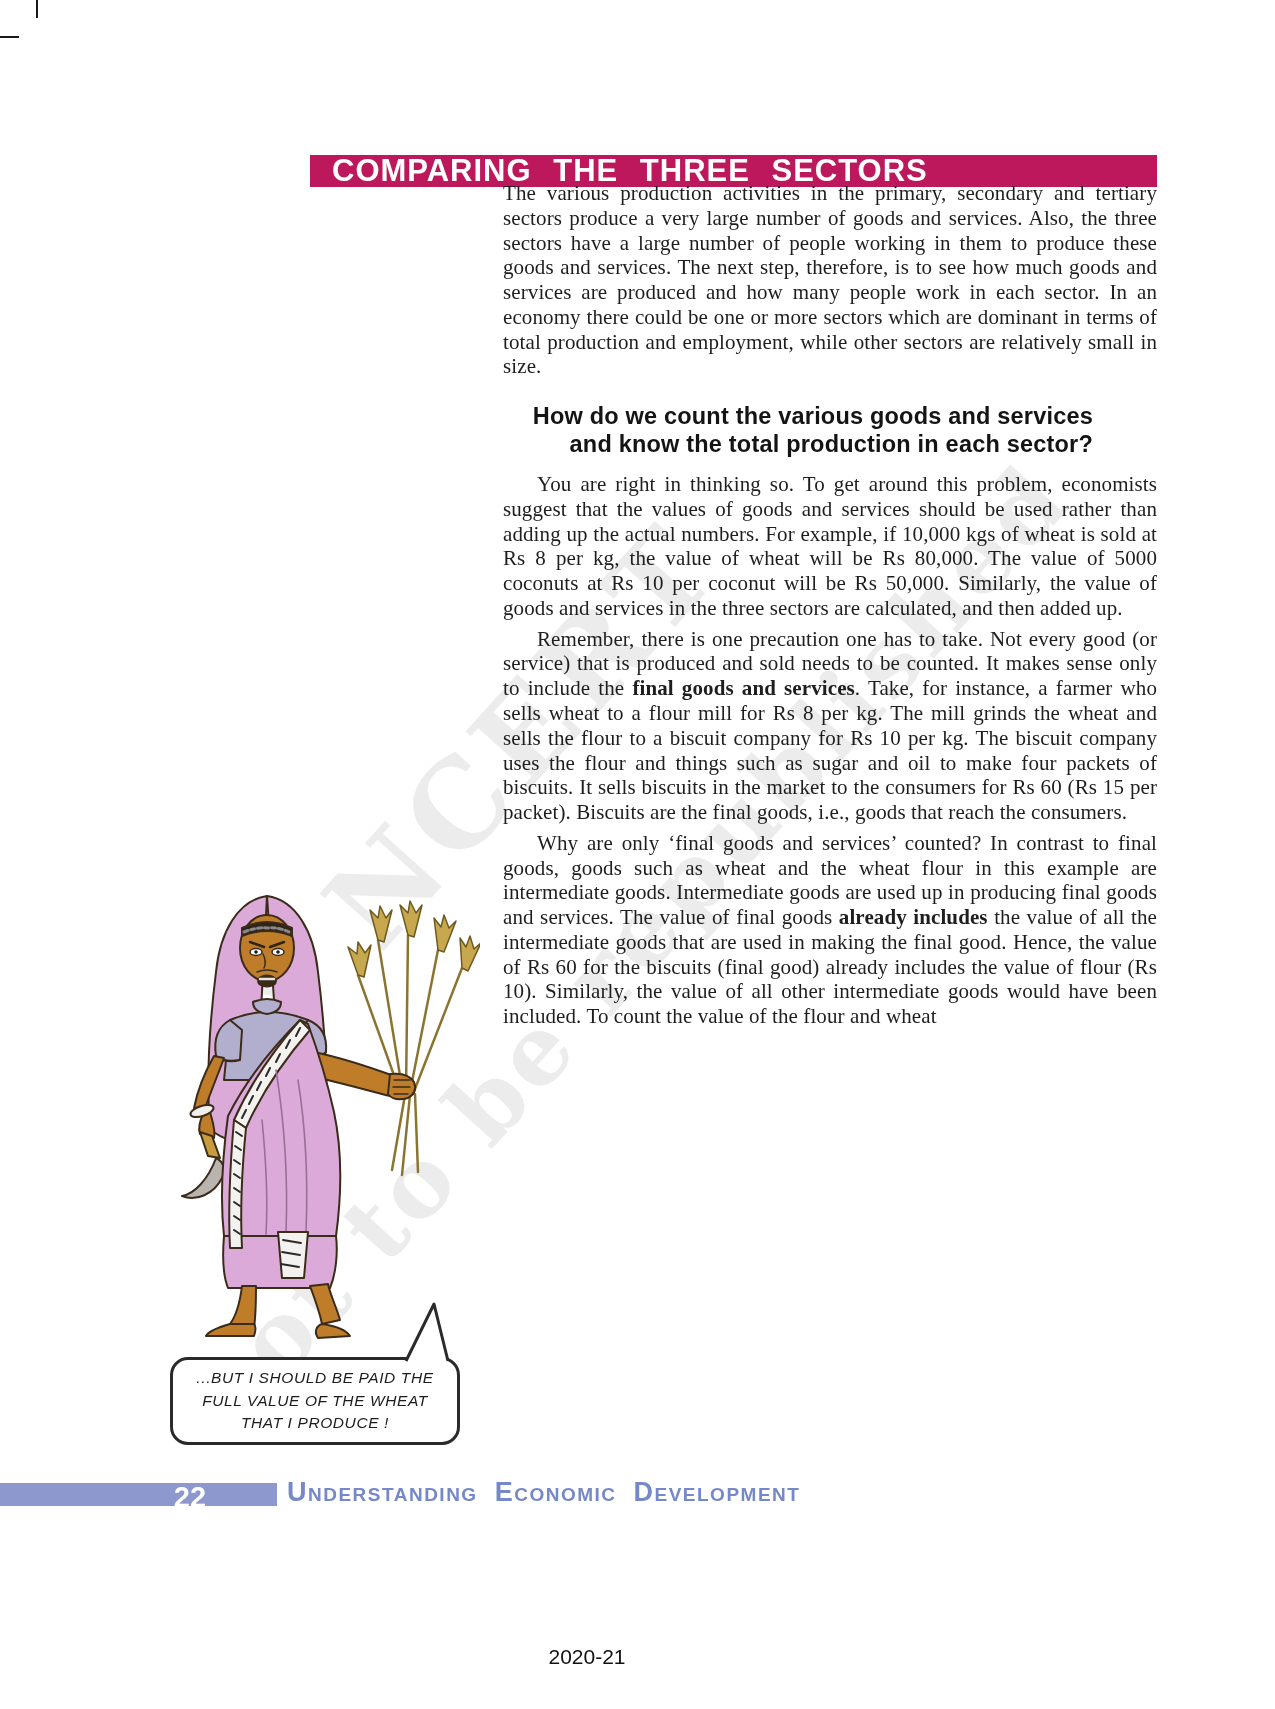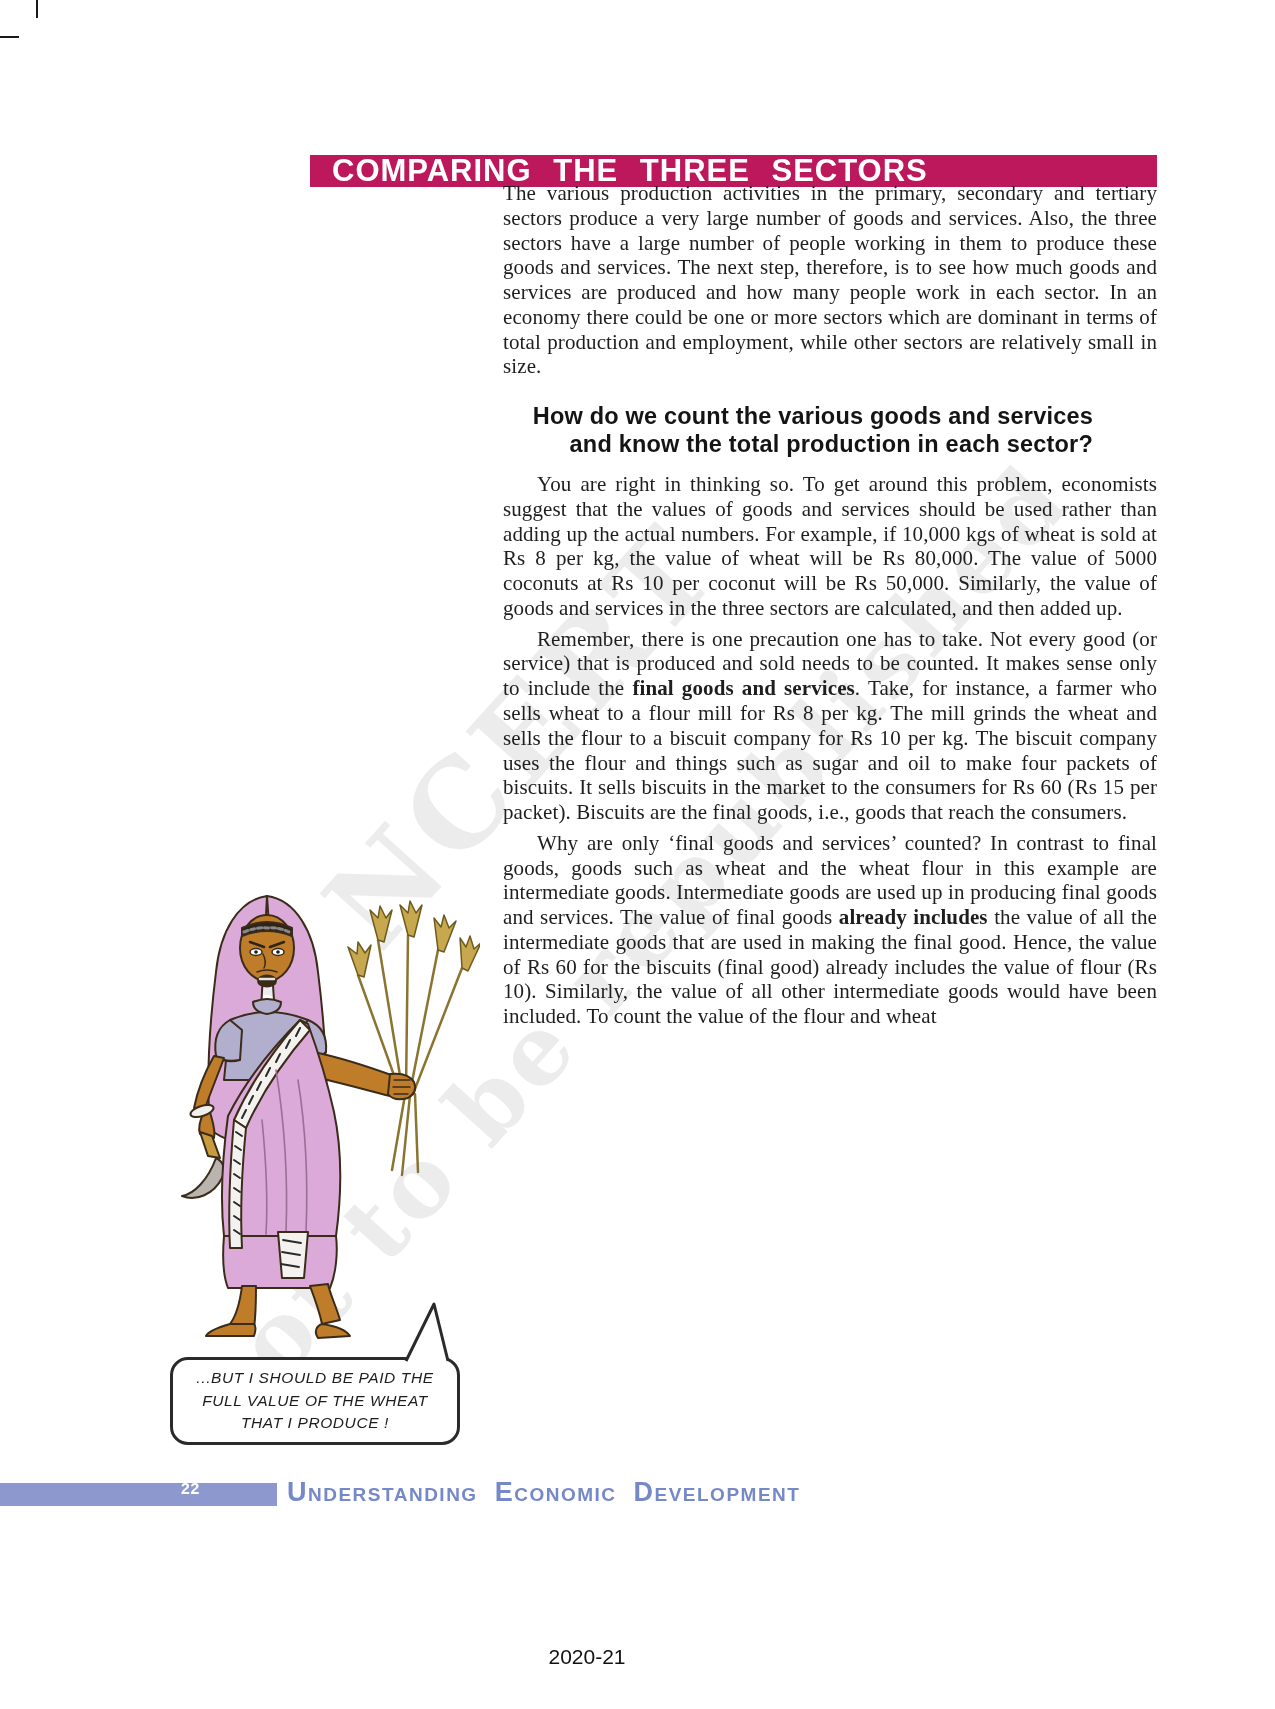--- a/index.html
+++ b/index.html
@@ -58,21 +58,21 @@
   .bubble-text{
     font-family:"Liberation Sans",sans-serif;font-style:italic;font-size:15.5px;
     line-height:1.45;letter-spacing:0.6px;color:#1c1c1c;text-align:center;white-space:pre-line;
   }
   .bubble-tail{position:absolute;left:398px;top:1300px;z-index:4;}
 
   
   .footer-bar{position:absolute;left:0;top:1483px;width:277px;height:23px;background:#8c98ce;z-index:2;}
   .footer-page-num{
     position:absolute;left:150px;top:1481px;width:80px;text-align:center;z-index:3;
-    font-family:Liberation Mono, monospace;font-weight:bold;font-size:16px;color:#ffffff;
+    font-family:Liberation Sans, sans-serif;font-weight:bold;font-size:29px;color:#ffffff;
   }
   .footer-title{
     position:absolute;left:287px;top:1477px;z-index:2;white-space:nowrap;
     font-family:"Liberation Sans",sans-serif;font-weight:bold;font-variant:small-caps;
     font-size:27px;letter-spacing:1.5px;word-spacing:8px;color:#7588c8;
   }
   .year-note{
     position:absolute;left:437px;top:1645px;width:300px;text-align:center;z-index:2;
     font-family:"Liberation Sans",sans-serif;font-size:21px;color:#111;
   }

